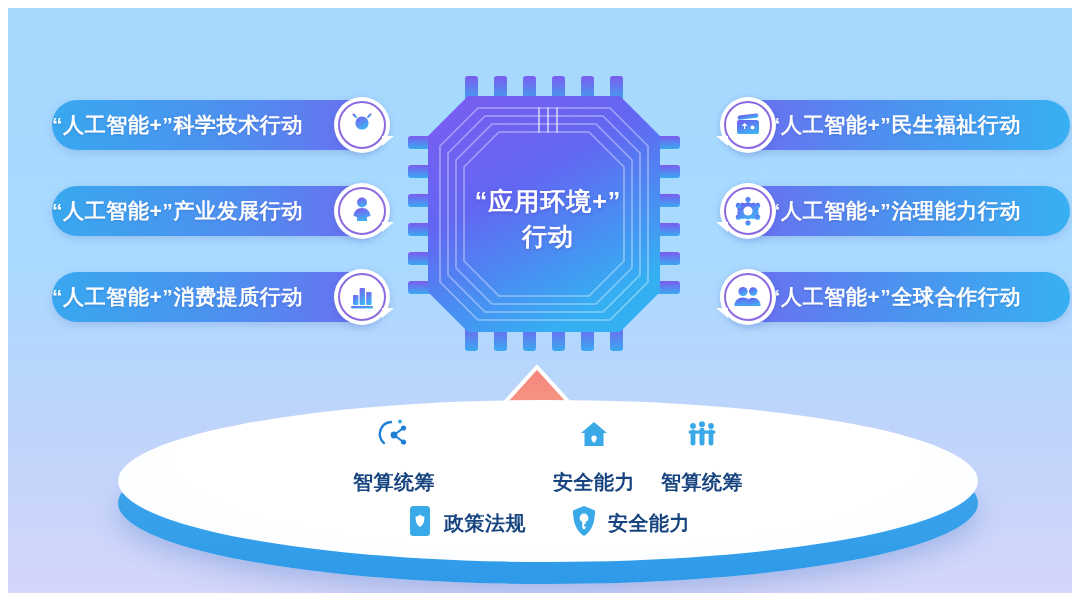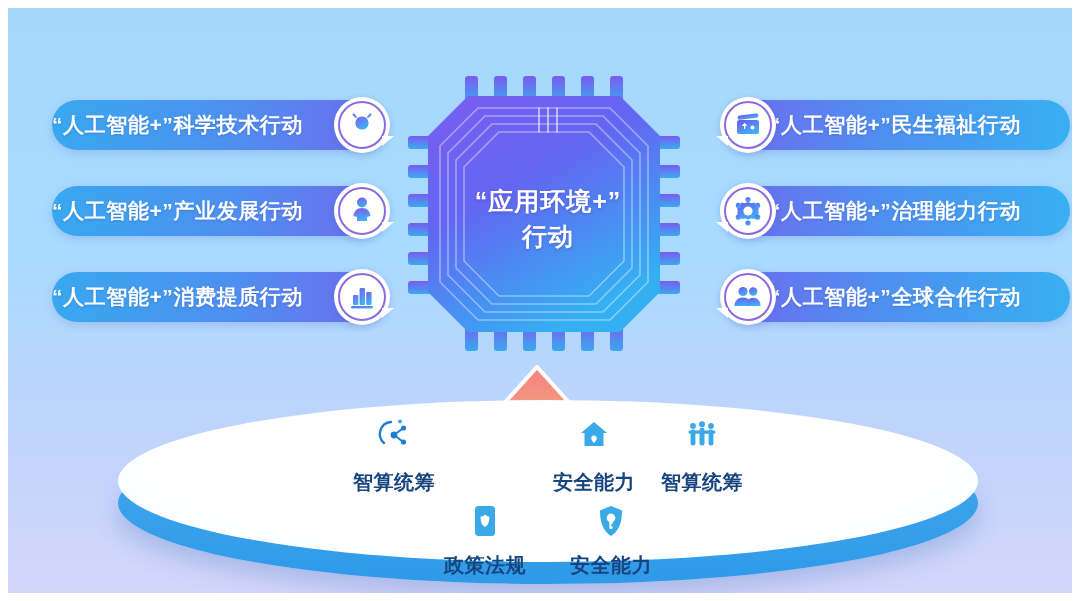--- a/index.html
+++ b/index.html
@@ -93,21 +93,21 @@
     width:108px;
     gap:9px;
   }
   .fitem .ico{height:40px;display:flex;align-items:flex-end;justify-content:center;}
   .flabel{
     margin-top:6px;color:#17447f;font-size:20px;font-weight:700;
     letter-spacing:.5px;white-space:nowrap;
   }
   .gap{width:92px;}
 
-  .fitem-h{display:flex;flex-direction:column;align-items:center;gap:10px;text-align:center;}
+  .fitem-h{display:flex;flex-direction:row;align-items:center;gap:10px;text-align:center;}
   .fitem-h .flabel{margin-top:0;}
   .hgap{width:44px;}
 </style>
 </head>
 <body>
 
 <div id="stage">
 
   <div class="chip-wrap">
     <svg width="280" height="275" viewBox="0 0 280 275">

